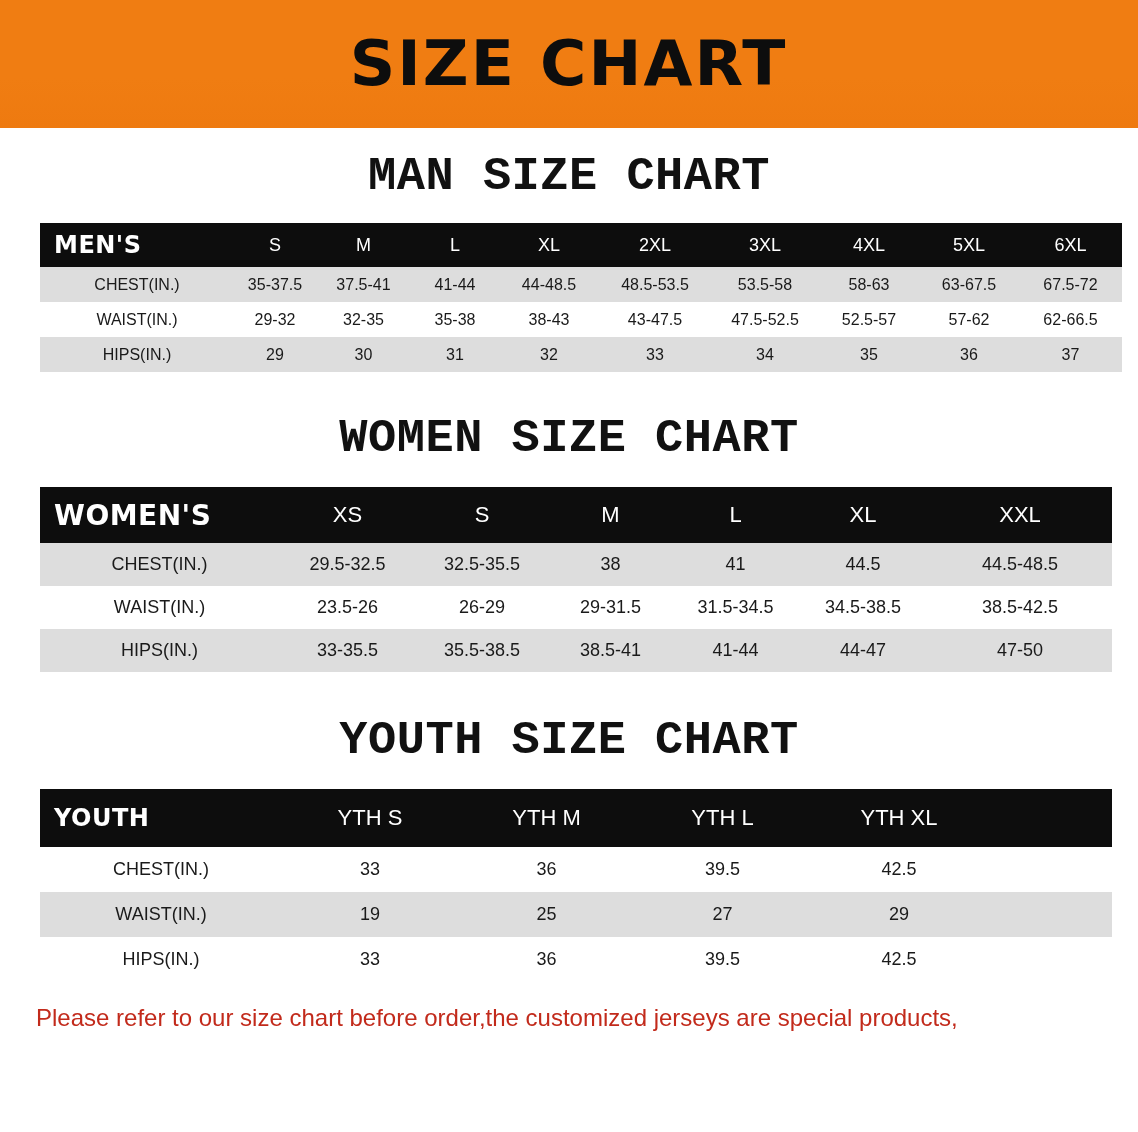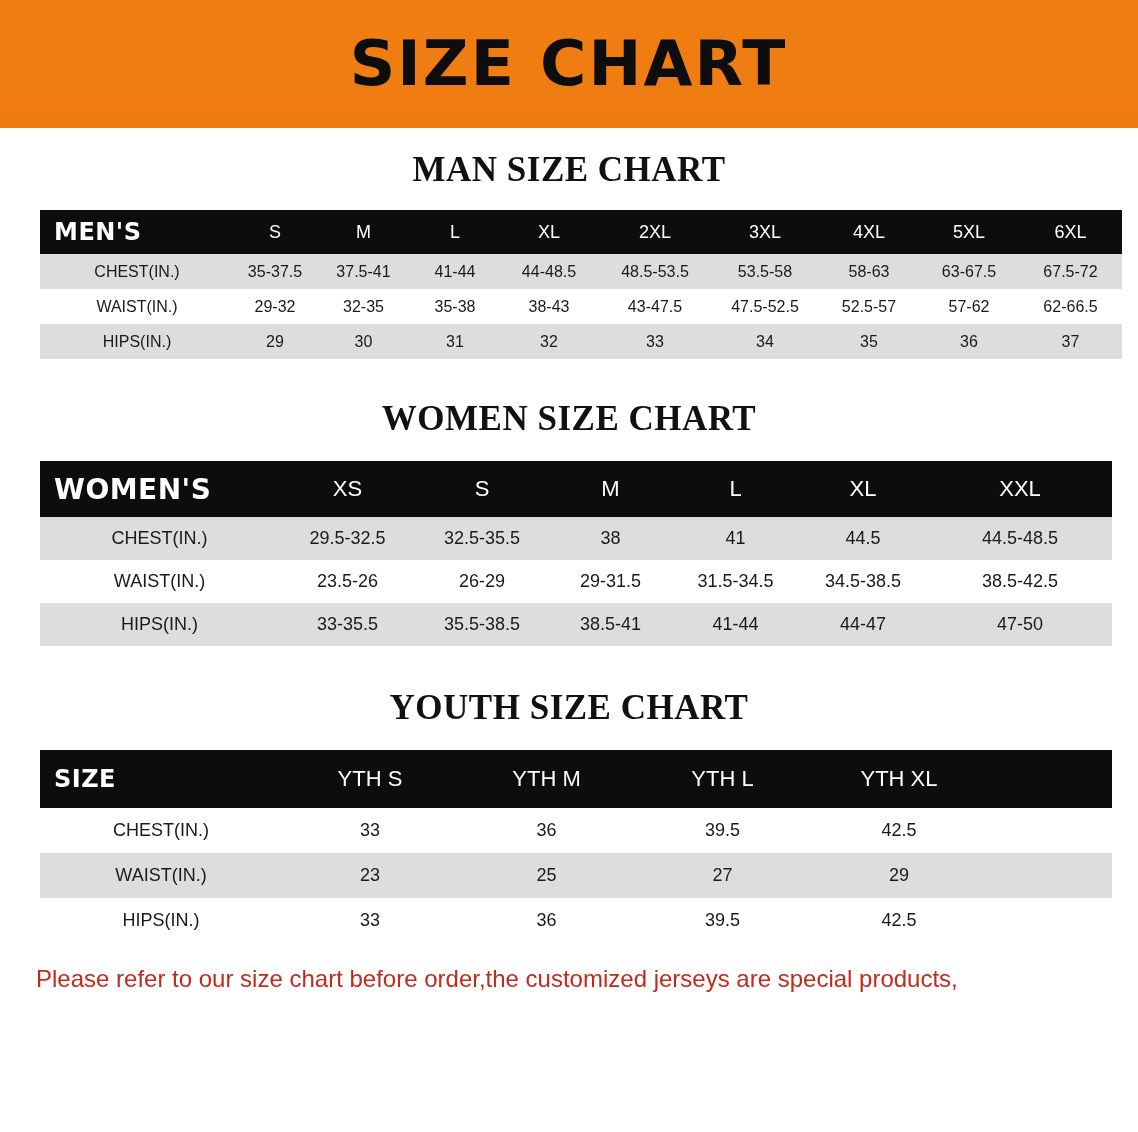--- a/index.html
+++ b/index.html
@@ -29,23 +29,23 @@
     font-size: 62px;
     letter-spacing: 2px;
     color: #0d0d0d;
     line-height: 1;
     transform: scaleX(1.02);
   }
 
   
   .section-title {
     text-align: center;
-    font-family: Liberation Serif, serif;
+    font-family: Liberation Mono, monospace;
     font-weight: 700;
-    font-size: 35px;
+    font-size: 47px;
     color: #111111;
     letter-spacing: 0.5px;
   }
   .mst { margin-top: 22px; }
   .wst { margin-top: 40px; }
   .yst { margin-top: 42px; }
 
   
   .table-wrap {
     margin: 0 40px;
@@ -236,40 +236,40 @@
     </tbody>
   </table>
 </div>
 
 <div class="section-title yst">YOUTH SIZE CHART</div>
 
 <div class="table-wrap table-gap-youth">
   <table id="youth-table">
     <thead>
       <tr>
-        <th class="rowlabel" style="width:228px">SIZE</th>
+        <th class="rowlabel" style="width:228px">YOUTH</th>
         <th style="width:176px">YTH S</th>
         <th style="width:177px">YTH M</th>
         <th style="width:175px">YTH L</th>
         <th style="width:178px">YTH XL</th>
         <th style="width:124px"></th>
       </tr>
     </thead>
     <tbody>
       <tr class="plain">
         <td class="rowlabel">CHEST(IN.)</td>
         <td>33</td>
         <td>36</td>
         <td>39.5</td>
         <td>42.5</td>
         <td></td>
       </tr>
       <tr class="shade">
         <td class="rowlabel">WAIST(IN.)</td>
-        <td>23</td>
+        <td>19</td>
         <td>25</td>
         <td>27</td>
         <td>29</td>
         <td></td>
       </tr>
       <tr class="plain">
         <td class="rowlabel">HIPS(IN.)</td>
         <td>33</td>
         <td>36</td>
         <td>39.5</td>

